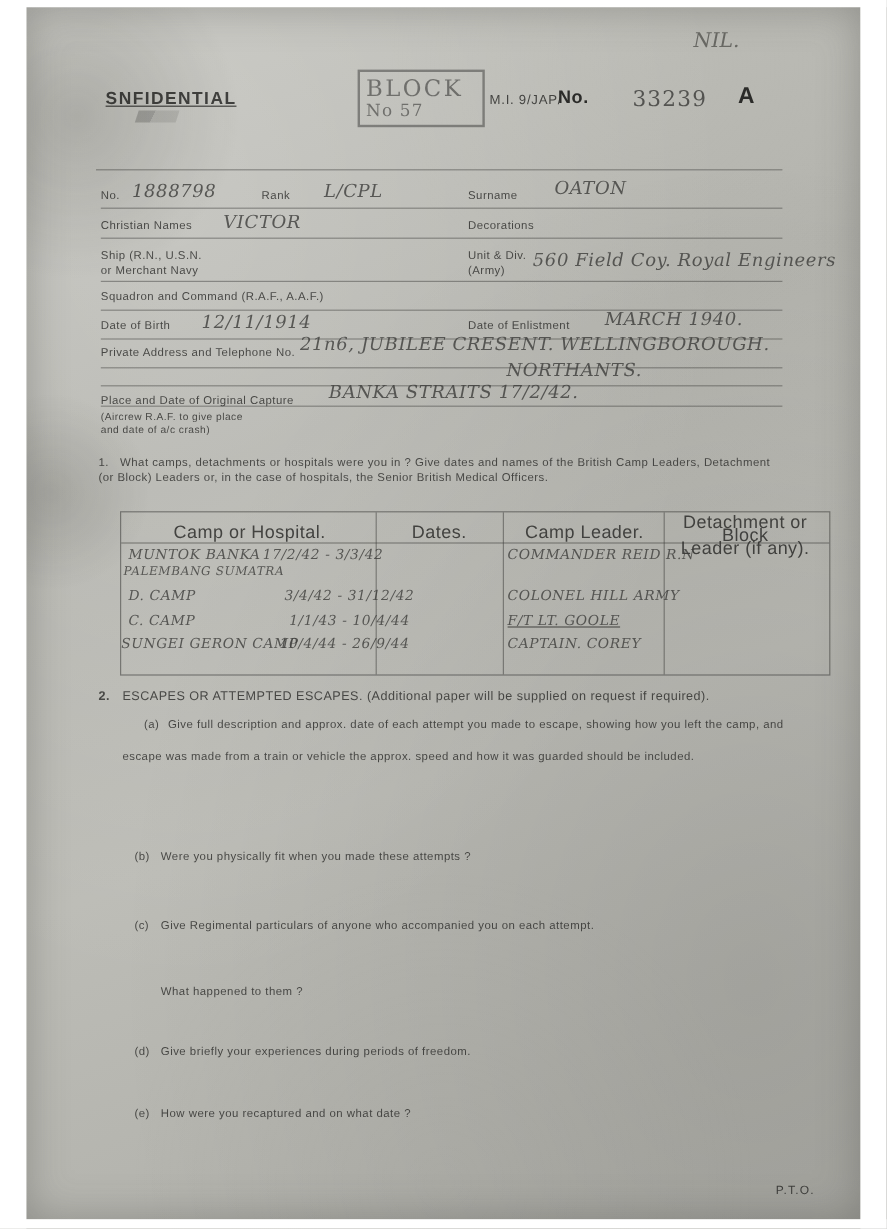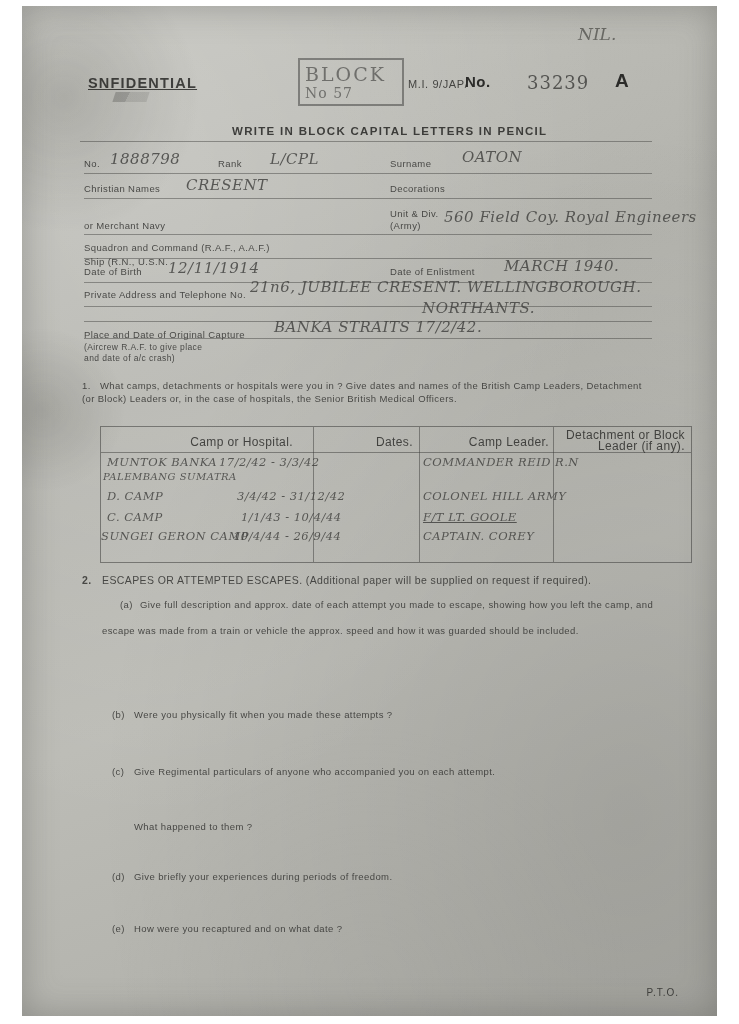--- a/index.html
+++ b/index.html
@@ -210,25 +210,25 @@
   }
   .tbl .hline {
     position: absolute;
     left: 0;
     right: 0;
     height: 1px;
     background: rgba(60,60,58,0.5);
   }
   .th {
     position: absolute;
-    font-size: 12px;
+    font-size: 15px;
     color: #2e2e2c;
     letter-spacing: 0.4px;
     opacity: 0.85;
-    text-align: right;
+    text-align: center;
   }
   .pto {
     position: absolute;
     right: 38px;
     bottom: 18px;
     font-size: 10px;
     letter-spacing: 1px;
     color: #2e2e2c;
     opacity: 0.85;
   }
@@ -247,40 +247,39 @@
       <div>BLOCK</div>
       <div class="l2">No 57</div>
     </div>
 
     <div class="ref">M.I. 9/JAP/</div>
     <div class="refno">No.</div>
     <div class="refnum">33239</div>
     <div class="refA">A</div>
     <div class="nil">NIL.</div>
 
-    <div class="title">WRITE IN BLOCK CAPITAL LETTERS IN PENCIL</div>
     <div class="rule" style="left:58px; top:135px; width:572px;"></div>
 
     <div class="pr sm" style="left:62px; top:152px;">No.</div>
     <div class="hw big" style="left:88px; top:144px;">1888798</div>
 
     <div class="pr sm" style="left:196px; top:152px;">Rank</div>
     <div class="hw big" style="left:248px; top:144px;">L/CPL</div>
 
     <div class="pr sm" style="left:368px; top:152px;">Surname</div>
     <div class="hw big" style="left:440px; top:142px;">OATON</div>
     <div class="rule" style="left:62px; top:167px; width:568px;"></div>
 
     <div class="pr sm" style="left:62px; top:177px;">Christian Names</div>
-    <div class="hw big" style="left:164px; top:170px;">CRESENT</div>
+    <div class="hw big" style="left:164px; top:170px;">VICTOR</div>
     <div class="pr sm" style="left:368px; top:177px;">Decorations</div>
     <div class="hw mid" style="left:460px; top:172px;"></div>
     <div class="rule" style="left:62px; top:192px; width:568px;"></div>
 
-    <div class="pr sm" style="left:62px; top:202px;margin-top:48px;">Ship (R.N., U.S.N.</div>
+    <div class="pr sm" style="left:62px; top:202px;">Ship (R.N., U.S.N.</div>
     <div class="pr sm" style="left:62px; top:214px;">or Merchant Navy</div>
     <div class="pr sm" style="left:368px; top:202px;">Unit &amp; Div.</div>
     <div class="pr sm" style="left:368px; top:214px;">(Army)</div>
     <div class="hw big" style="left:422px; top:202px;text-align:center;">560 Field Coy. Royal Engineers</div>
     <div class="rule" style="left:62px; top:228px; width:568px;"></div>
 
     <div class="pr sm" style="left:62px; top:236px;">Squadron and Command (R.A.F., A.A.F.)</div>
     <div class="hw mid" style="left:300px; top:232px;"></div>
     <div class="rule" style="left:62px; top:252px; width:568px;"></div>
 

